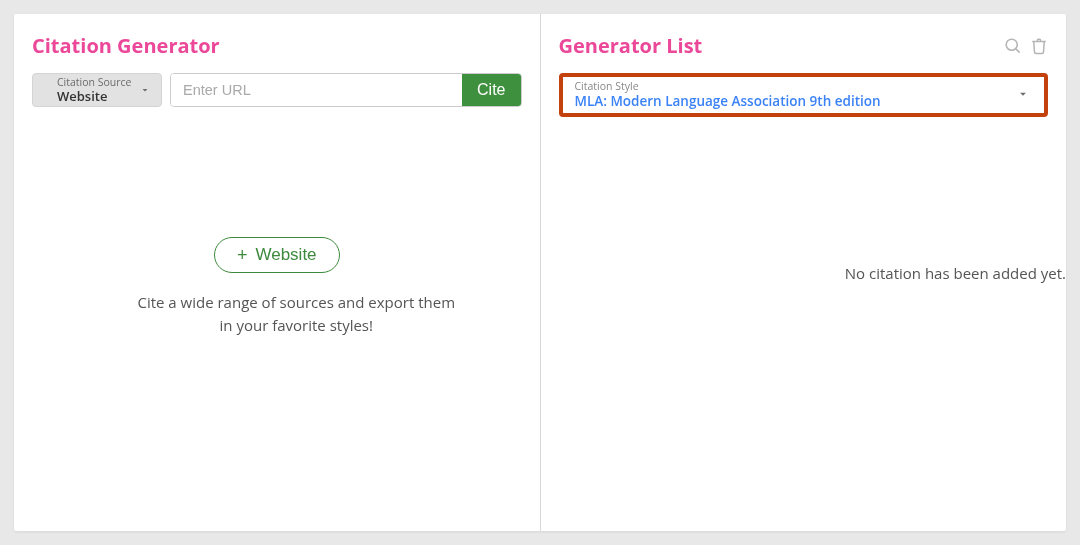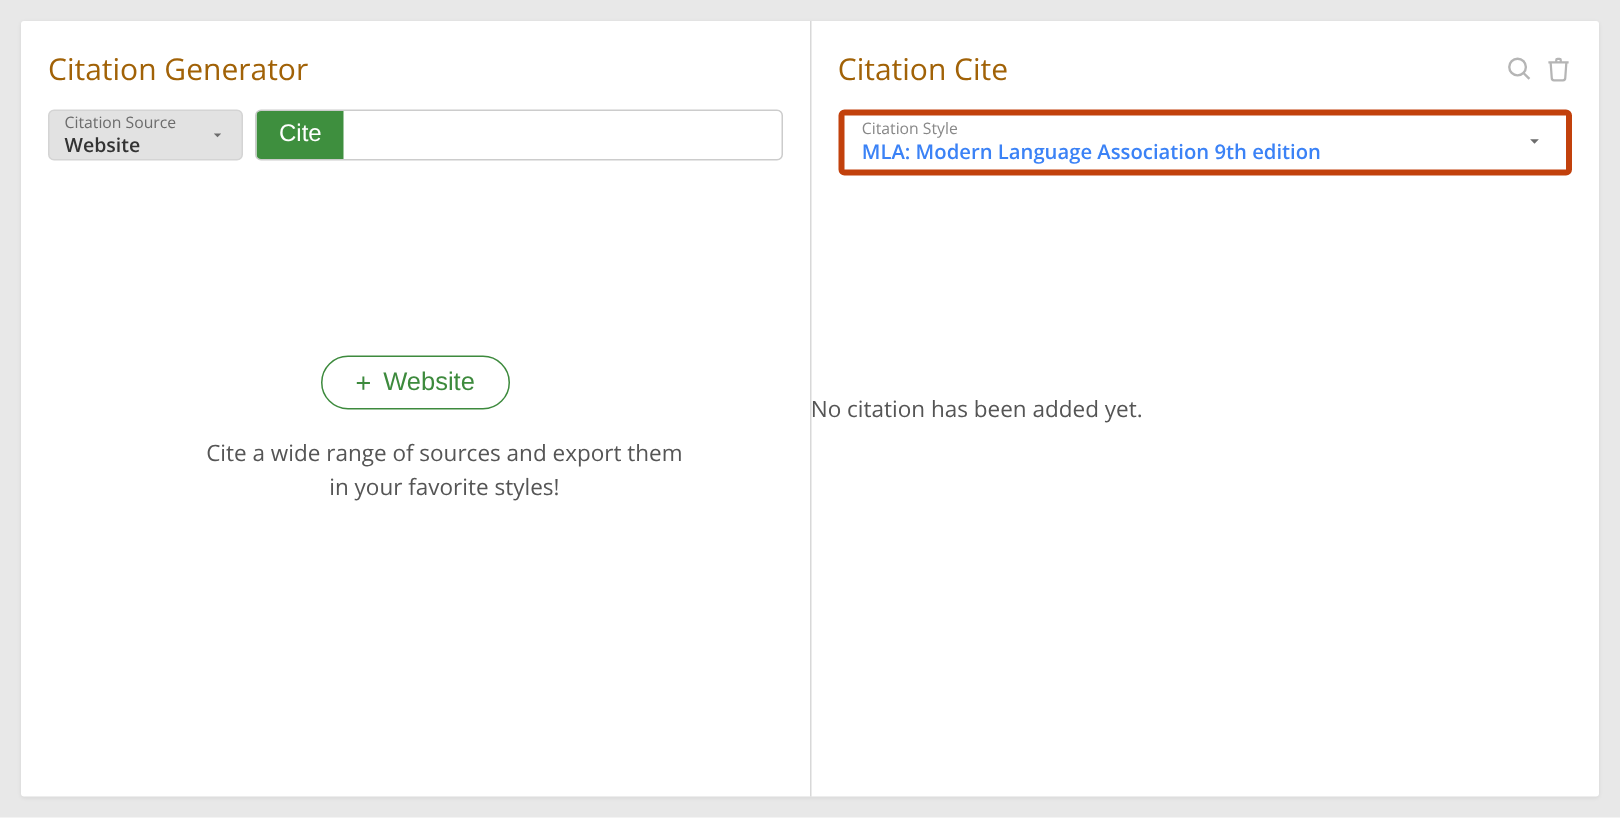--- a/index.html
+++ b/index.html
@@ -22,22 +22,22 @@
     .panel {
       flex: 1;
       padding: 18px 18px;
       position: relative;
     }
     .panel-left {
       border-right: 1px solid #d8d8d8;
     }
     .panel-title {
       font-size: 20px;
-      font-weight: 400;
-      color: #a16207;
+      font-weight: 700;
+      color: #ec4899;
       margin-bottom: 14px;
     }
     .panel-header-row {
       display: flex;
       align-items: center;
       justify-content: space-between;
       margin-bottom: 14px;
     }
     .panel-header-row .panel-title { margin-bottom: 0; }
     .icon-actions {
@@ -53,21 +53,21 @@
     
     .controls-row {
       display: flex;
       gap: 8px;
       align-items: stretch;
     }
     .source-select {
       background: #e2e2e2;
       border: 1px solid #d4d4d4;
       border-radius: 4px;
-      padding: 3px 10px 3px 10px;
+      padding: 3px 10px 3px 24px;
       width: 130px;
       display: flex;
       flex-direction: column;
       justify-content: flex-end;
       cursor: pointer;
       position: relative;
     }
     .source-select-label {
       font-size: 10.5px;
       color: #6c6c6c;
@@ -165,21 +165,21 @@
       right: 14px;
       top: 50%;
       transform: translateY(-50%);
       color: #6c6c6c;
     }
     .empty-state {
       position: absolute;
       left: 0; right: 0;
       top: 50%;
       transform: translateY(-50%);
-      text-align: left;
+      text-align: right;
       color: #555;
       font-size: 15px;
     }
   </style>
 </head>
 <body>
 
 <div class="container">
 
   <div class="panel panel-left">
@@ -191,36 +191,37 @@
         <span class="source-select-label">Citation Source</span>
         <span class="source-select-value">Website</span>
         <span class="source-select-caret">
           <svg width="12" height="12" viewBox="0 0 24 24" fill="currentColor">
               <path d="M7 10l5 5 5-5z"></path>
             </svg>
         </span>
       </div>
 
       <div class="input-group">
+        <input class="url-input" type="text" placeholder="Enter URL" style="">
         <button class="cite-btn">Cite</button>
       </div>
     </div>
 
     <div class="left-center">
       <button class="compose-btn">
         <span class="compose-plus">+</span>
         <span>Website</span>
       </button>
       <div class="left-desc">Cite a wide range of sources and export them in your favorite styles!</div>
     </div>
   </div>
 
   <div class="panel panel-right">
     <div class="panel-header-row">
-      <h2 class="panel-title">Citation Cite</h2>
+      <h2 class="panel-title">Generator List</h2>
       <div class="icon-actions">
         <span class="icon-btn">
           <svg width="19" height="19" viewBox="0 0 24 24" fill="none" stroke="currentColor" stroke-width="2">
             <circle cx="11" cy="11" r="7"></circle>
             <line x1="21" y1="21" x2="16.2" y2="16.2"></line>
           </svg>
         </span>
         <span class="icon-btn">
           <svg width="18" height="18" viewBox="0 0 24 24" fill="none" stroke="currentColor" stroke-width="2">
             <polyline points="3 6 5 6 21 6"></polyline>

